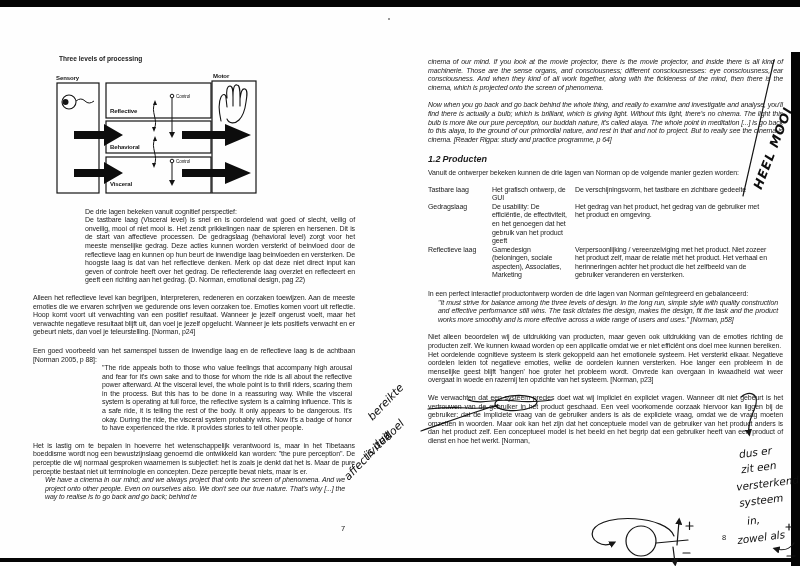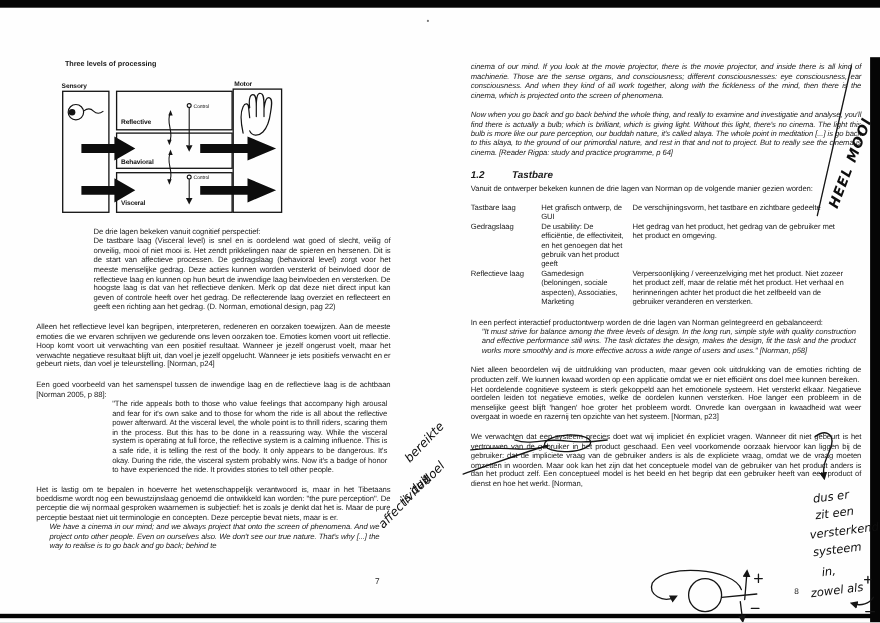--- a/index.html
+++ b/index.html
@@ -22,21 +22,21 @@
 
   .lp-p1{margin:11px 0 0 52px;}
   .lp-p2{margin-top:9px;}
   .lp-p3i{margin-top:10px;}
   .lp-p3q{margin:0 0 0 69px;width:250px;}
   .lp-p4{margin-top:9px;}
   .lp-p4q{margin:0 0 0 12px;width:300px;}
 
   .rp-p2{margin-top:9px;}
   .rp-h{margin-top:11px;font-size:9px;font-weight:bold;font-style:italic;letter-spacing:0;}
-  .rp-h .num{margin-right:25px;}
+  .rp-h .num{margin-right:2px;}
   .rp-intro{margin-top:5px;}
   .prod-table{margin-top:8px;display:grid;grid-template-columns:64px 83px 200px;}
   .prod-table .cell{padding-right:8px;text-align:left;}
   .rp-p3i{margin-top:10px;}
   .rp-p3q{margin-left:10px;width:340px;}
   .rp-p4{margin-top:9px;white-space:pre-line;}
   .rp-p5{margin-top:9px;}
 
   .pagenum{position:absolute;font-size:7.5px;}
   .pagenum-left{left:341px;top:524px;}
@@ -133,21 +133,21 @@
     <div class="lp-p4q it">We have a cinema in our mind; and we always project that onto the screen of phenomena. And we project onto other people. Even on ourselves also. We don't see our true nature. That's why [...] the way to realise is to go back and go back; behind te</div>
   </div>
 
   <div class="pagenum pagenum-left">7</div>
 
   <div class="col col-right print">
     <div class="it">cinema of our mind. If you look at the movie projector, there is the movie projector, and inside there is all kind of machinerie. Those are the sense organs, and consciousness; different consciousnesses: eye consciousness, ear consciousness. And when they kind of all work together, along with the fickleness of the mind, then there is the cinema, which is projected onto the screen of phenomena.</div>
     <div class="rp-p2 it">Now when you go back and go back behind the whole thing, and really to examine and investigatie and analyse, you'll find there is actually a bulb; which is brilliant, which is giving light. Without this light, there's no cinema. The light this bulb is more like our pure perception, our buddah nature, it's called alaya. The whole point in meditation [...] is go back to this alaya, to the ground of our primordial nature, and rest in that and not to project. But to really see the cinema is cinema. [Reader Rigpa: study and practice programme, p 64]</div>
 
     <div class="rp-h">
-      <span class="num">1.2</span><span>Tastbare</span>
+      <span class="num">1.2</span><span>Producten</span>
     </div>
 
     <div class="rp-intro">Vanuit de ontwerper bekeken kunnen de drie lagen van Norman op de volgende manier gezien worden:</div>
 
     <div class="prod-table">
       <div class="cell">Tastbare laag</div>
       <div class="cell">Het grafisch ontwerp, de GUI</div>
       <div class="cell">De verschijningsvorm, het tastbare en zichtbare gedeelte</div>
       <div class="cell">Gedragslaag</div>
       <div class="cell">De usability: De efficiëntie, de effectiviteit, en het genoegen dat het gebruik van het product geeft</div>

